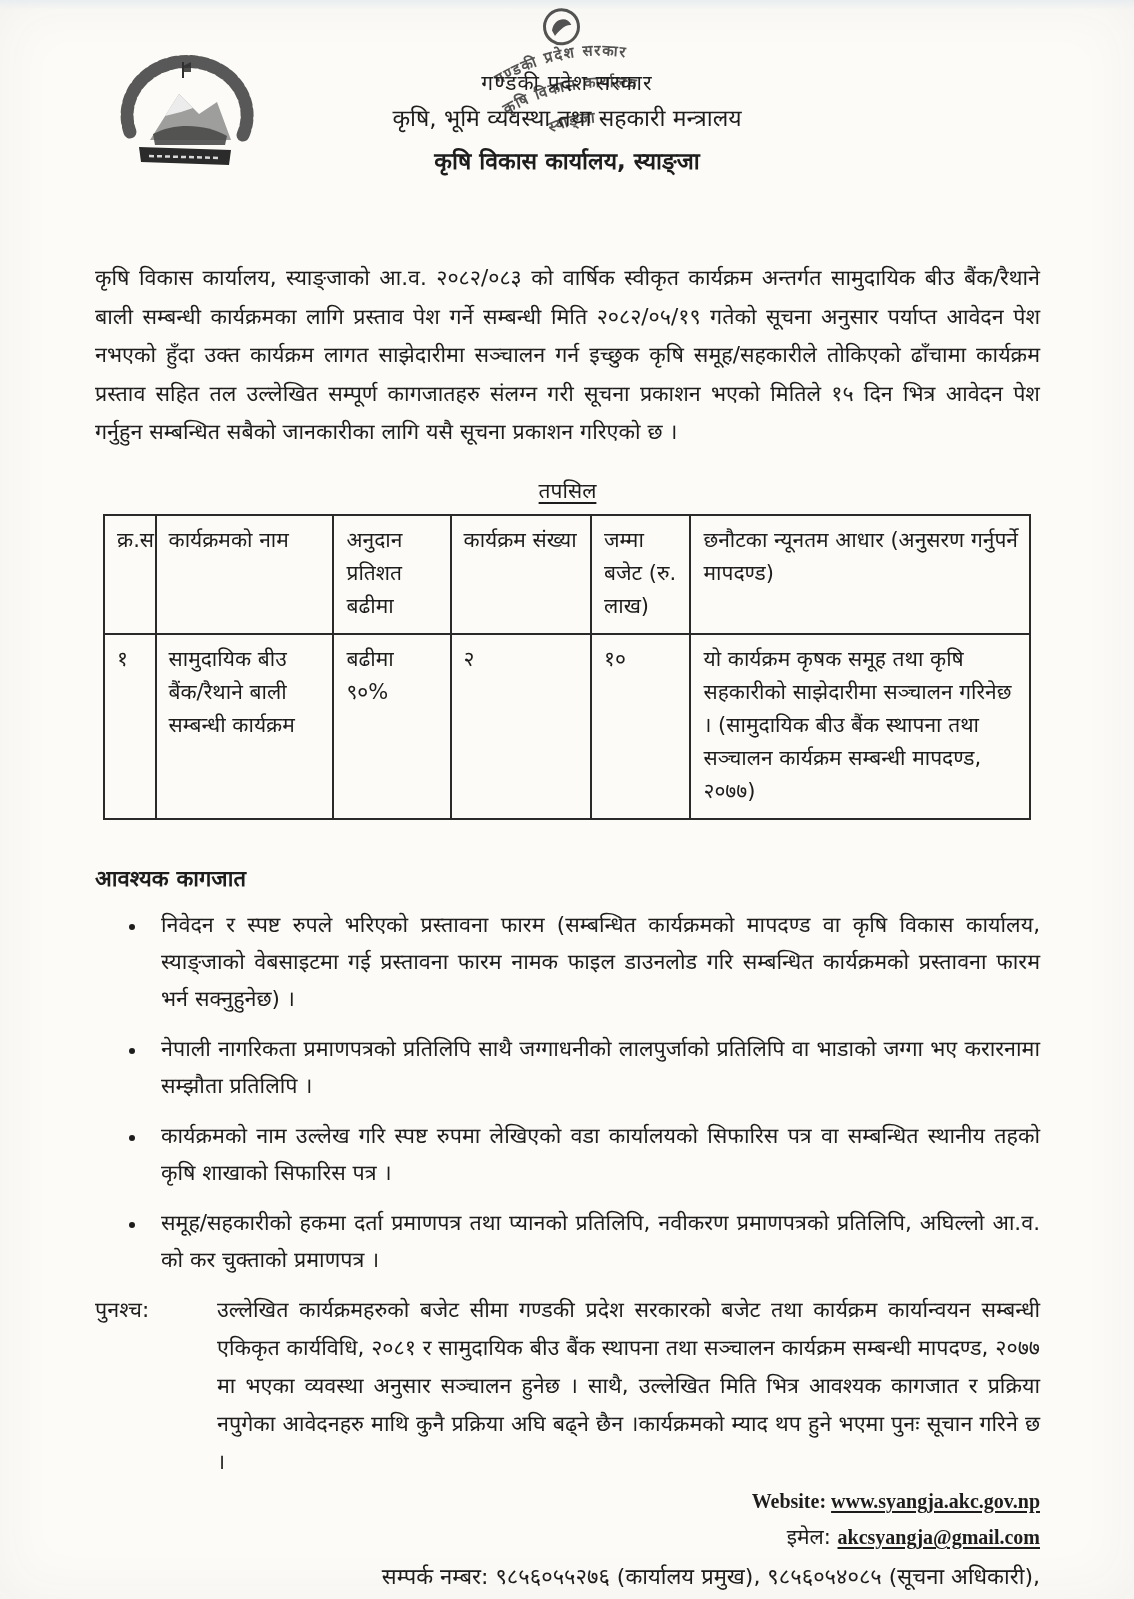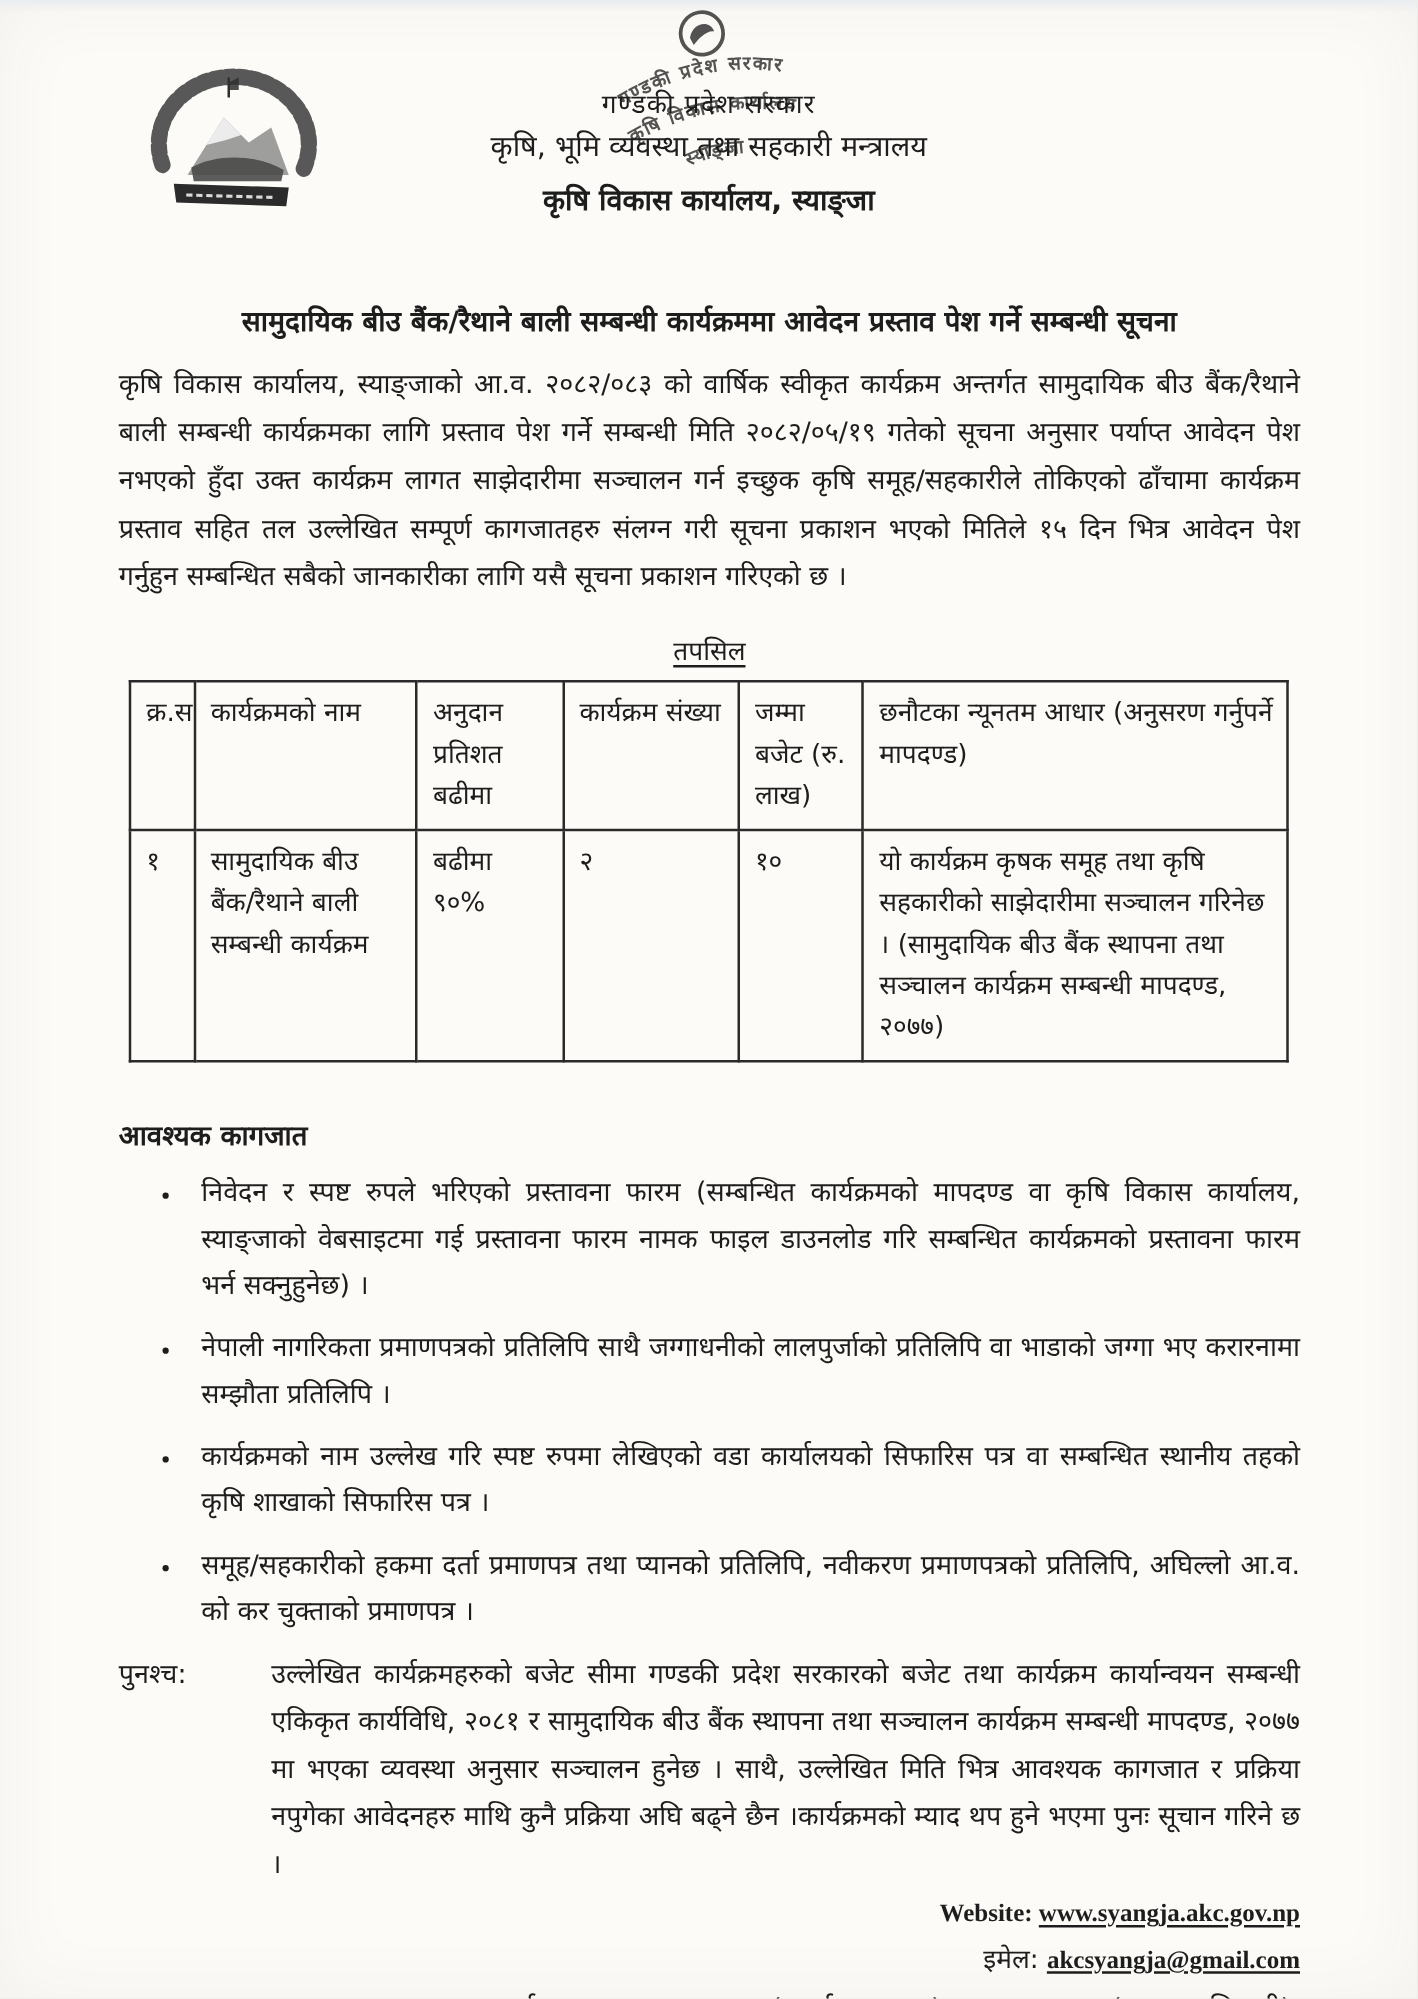--- a/index.html
+++ b/index.html
@@ -113,21 +113,20 @@
   </div>
 
   <div class="header-text">
     <div class="gov-line">गण्डकी प्रदेश सरकार</div>
     <div class="ministry-line">कृषि, भूमि व्यवस्था तथा सहकारी मन्त्रालय</div>
     <div class="office-line">कृषि विकास कार्यालय, स्याङ्जा</div>
   </div>
 
   <div class="content">
 
-    <div class="notice-title">सामुदायिक बीउ बैंक/रैथाने बाली सम्बन्धी कार्यक्रममा आवेदन प्रस्ताव पेश गर्ने सम्बन्धी सूचना</div>
     <div class="notice-body">कृषि विकास कार्यालय, स्याङ्जाको आ.व. २०८२/०८३ को वार्षिक स्वीकृत कार्यक्रम अन्तर्गत सामुदायिक बीउ बैंक/रैथाने बाली सम्बन्धी कार्यक्रमका लागि प्रस्ताव पेश गर्ने सम्बन्धी मिति २०८२/०५/१९ गतेको सूचना अनुसार पर्याप्त आवेदन पेश नभएको हुँदा उक्त कार्यक्रम लागत साझेदारीमा सञ्चालन गर्न इच्छुक कृषि समूह/सहकारीले तोकिएको ढाँचामा कार्यक्रम प्रस्ताव सहित तल उल्लेखित सम्पूर्ण कागजातहरु संलग्न गरी सूचना प्रकाशन भएको मितिले १५ दिन भित्र आवेदन पेश गर्नुहुन सम्बन्धित सबैको जानकारीका लागि यसै सूचना प्रकाशन गरिएको छ ।</div>
 
     <div class="tapasil"><span>तपसिल</span></div>
 
     <table class="main">
       <colgroup>
         <col class="col-sn">
           <col class="col-name">
           <col class="col-grant">
         <col class="col-count">

